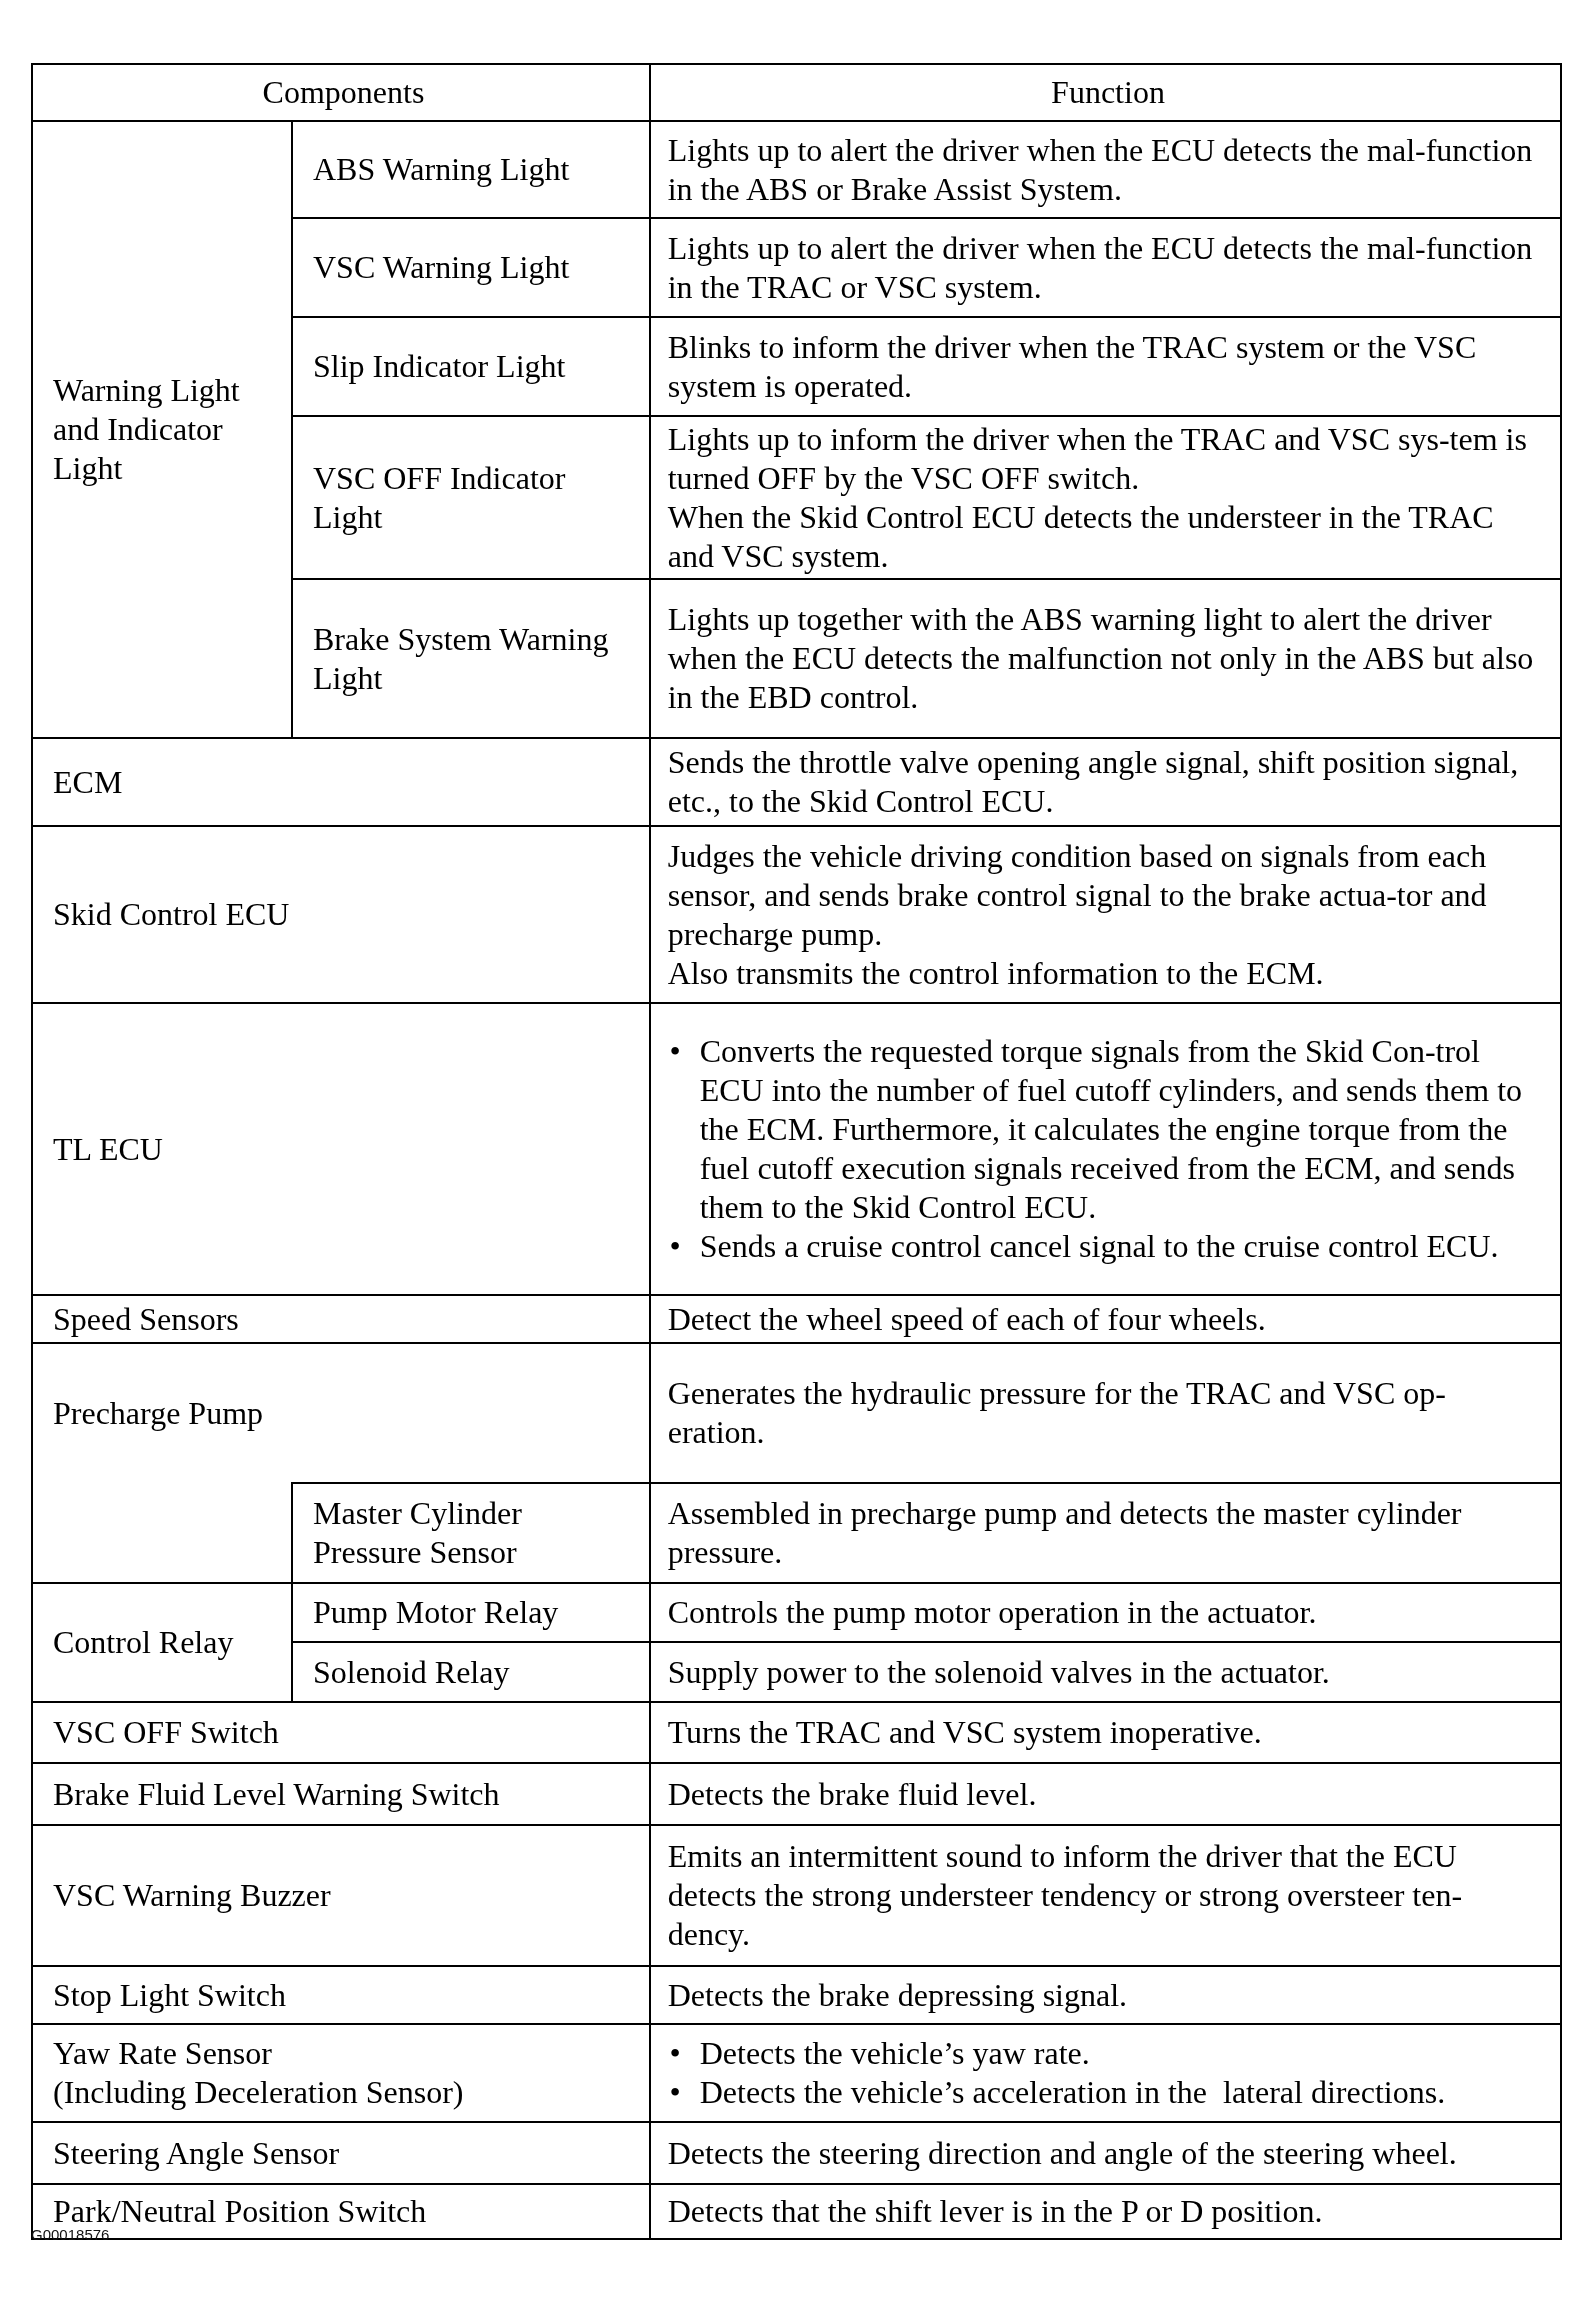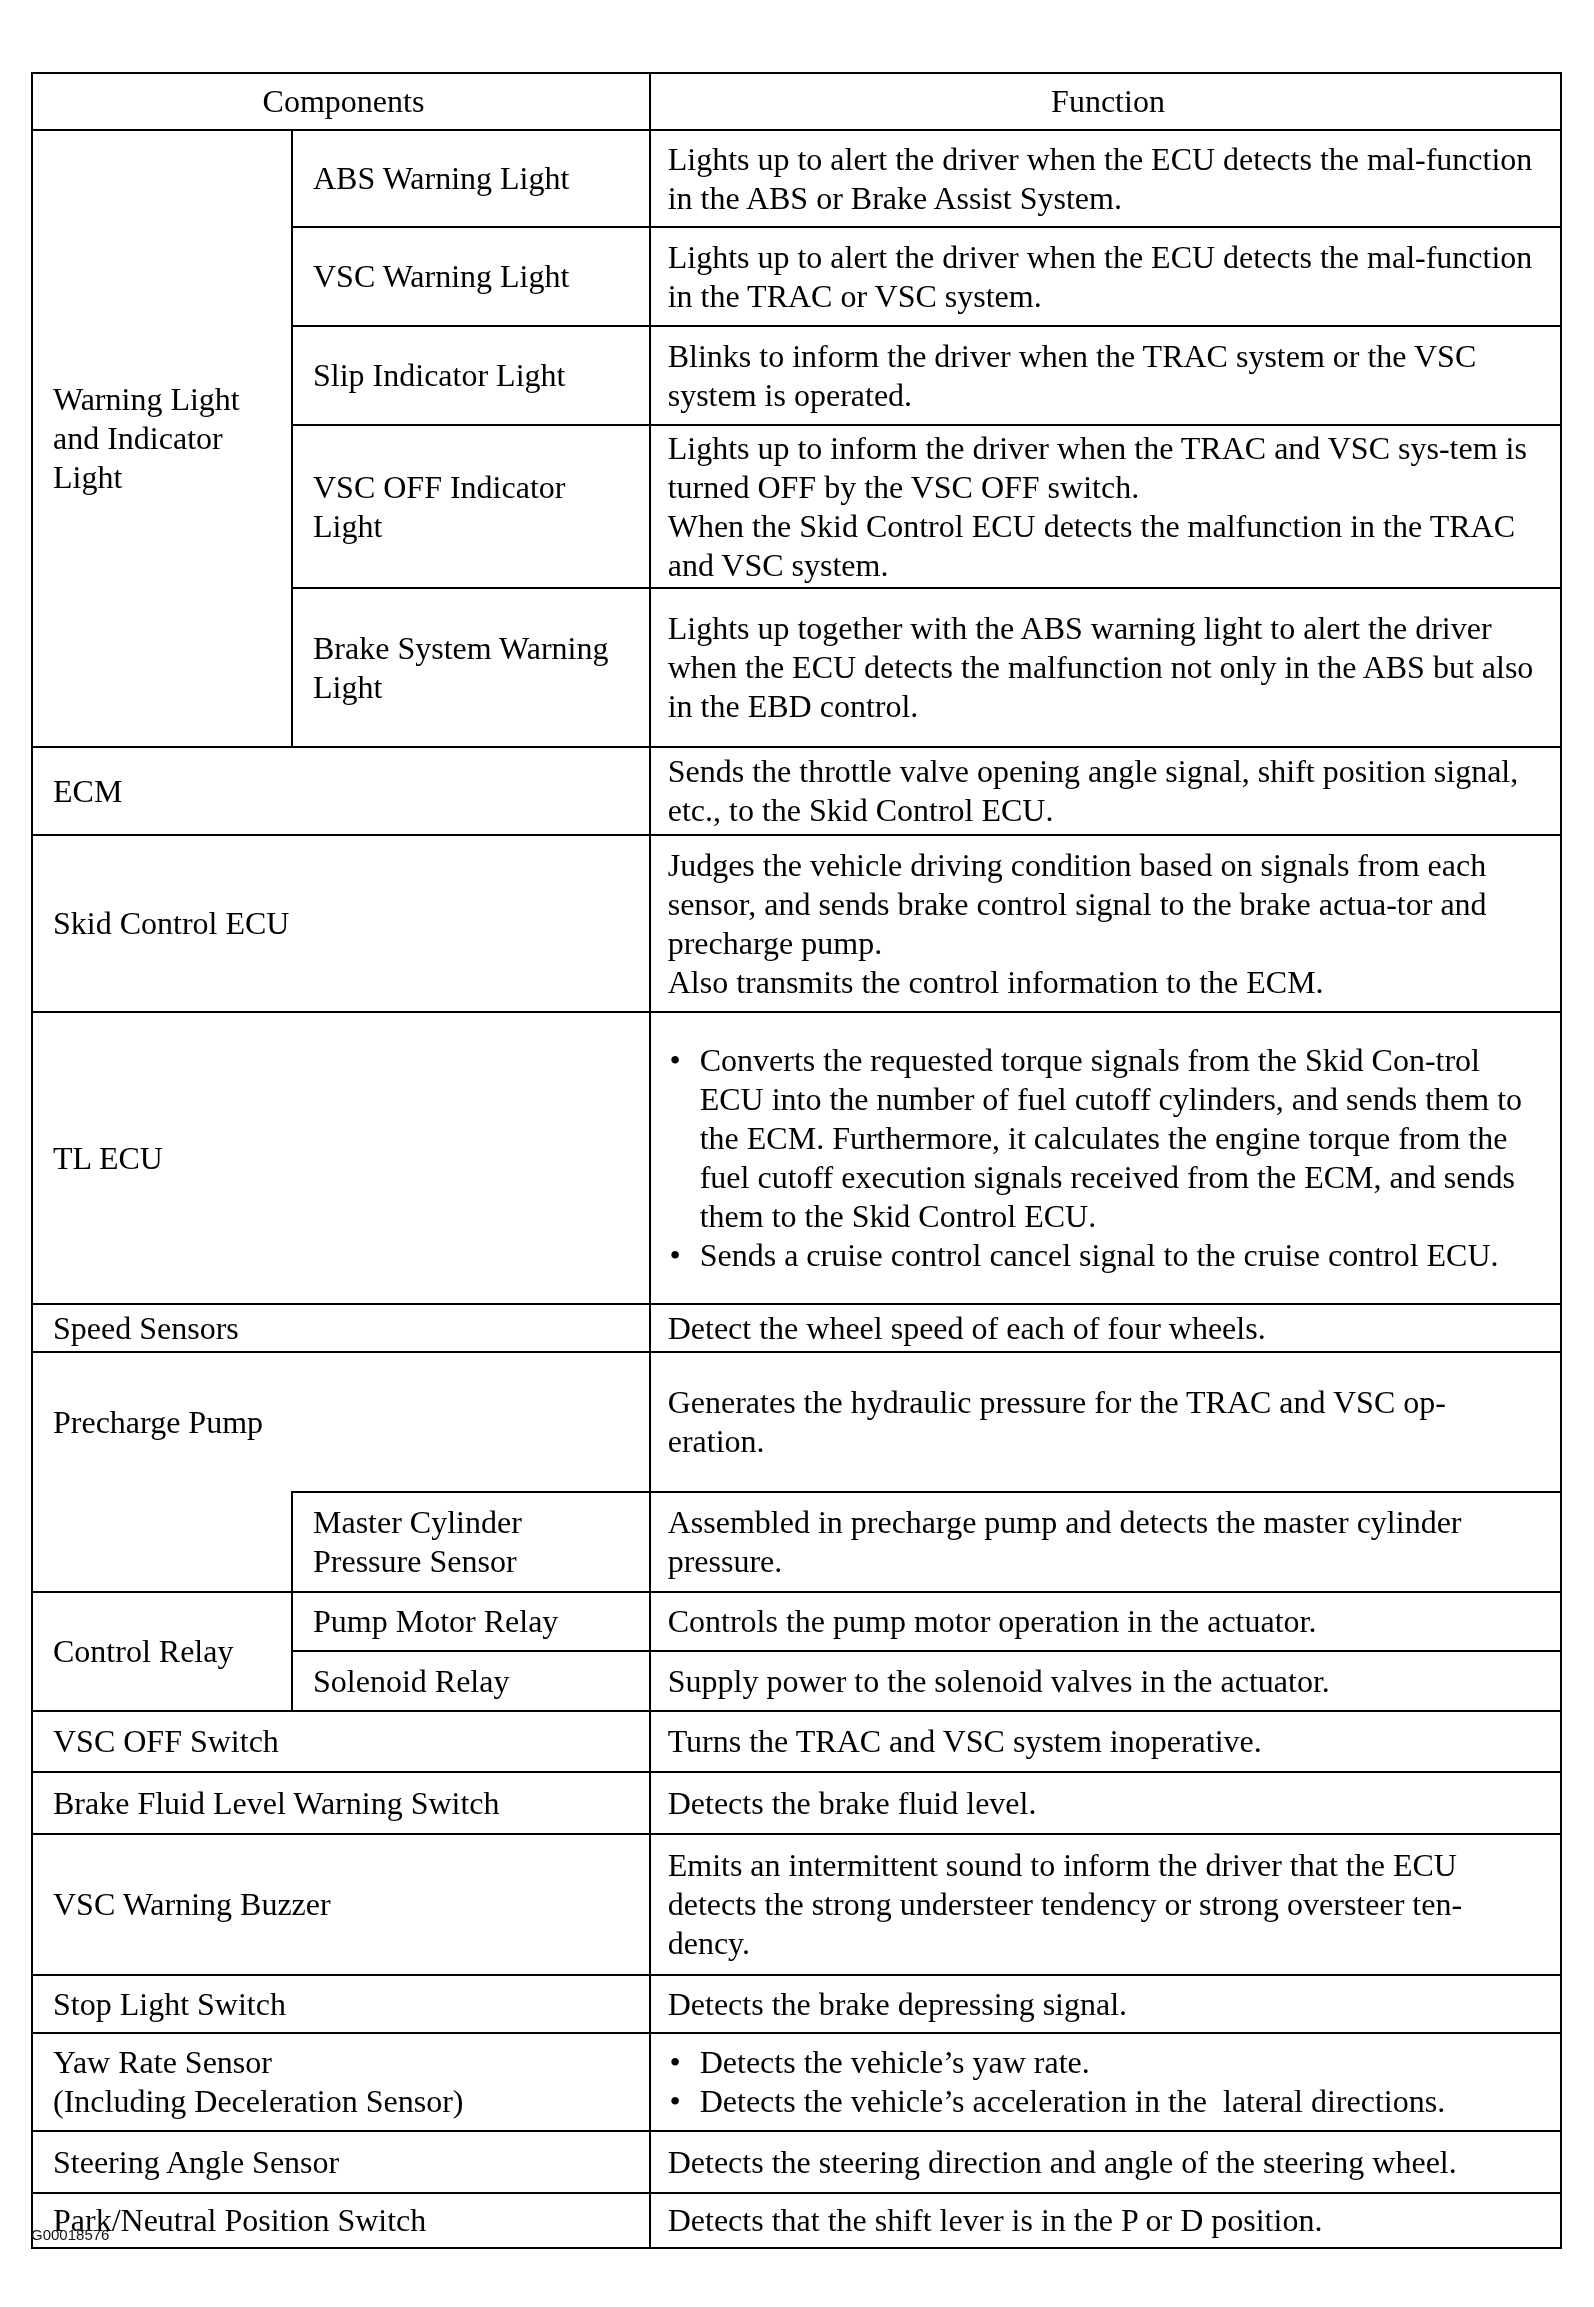--- a/index.html
+++ b/index.html
@@ -1,18 +1,18 @@
 <!DOCTYPE html>
 <html style="font-size:13.3px"><head>
 <meta charset="utf-8">
 <style>
   html, body { margin: 0; padding: 0; background: #ffffff; }
   body { width: 1595px; height: 2307px; position: relative; overflow: hidden;
          font-family: "Liberation Serif", "DejaVu Serif", serif; color: #000; }
-  .tbl { position: absolute; left: 31px; top: 72px; width: 1531px; border-collapse: collapse;
+  .tbl { position: absolute; left: 31px; top: 63px; width: 1531px; border-collapse: collapse;
          table-layout: fixed; font-size: 32px; line-height: 39px; }
   .tbl td, .tbl th { border: 2.5px solid #000; padding: 0 15px 0 20px; vertical-align: middle; text-align: left; font-weight: normal; }
   .tbl th { text-align: center; }
   .c1 { width: 260px; }
   .c2 { width: 358px; }
   .c3 { width: auto; }
   .fn { text-align: justify; padding-left: 16.7px !important; padding-right: 18.3px !important; border-radius: 24px; }
   .fn p { margin: 0; }
   ul.bul { margin: 0; padding: 0; list-style: none; }
   ul.bul li { position: relative; padding-left: 32px; }
@@ -52,21 +52,21 @@
     <tr style="height:99px">
       <td>Slip Indicator Light</td>
       <td class="fn">
           <p>Blinks to inform the driver when the TRAC system or the VSC system is operated.</p>
         </td>
     </tr>
     <tr style="height:163px">
       <td>VSC OFF Indicator Light</td>
       <td class="fn">
         <p>Lights up to inform the driver when the TRAC and VSC sys-tem is turned OFF by the VSC OFF switch.</p>
-        <p>When the Skid Control ECU detects the malfunction in the TRAC and VSC system.</p>
+        <p>When the Skid Control ECU detects the understeer in the TRAC and VSC system.</p>
       </td>
     </tr>
     <tr style="height:159px">
       <td>Brake System Warning Light</td>
       <td class="fn">
           <p>Lights up together with the ABS warning light to alert the driver when the ECU detects the malfunction not only in the ABS but also in the EBD control.</p>
         </td>
     </tr>
 
     <tr style="height:88px">

